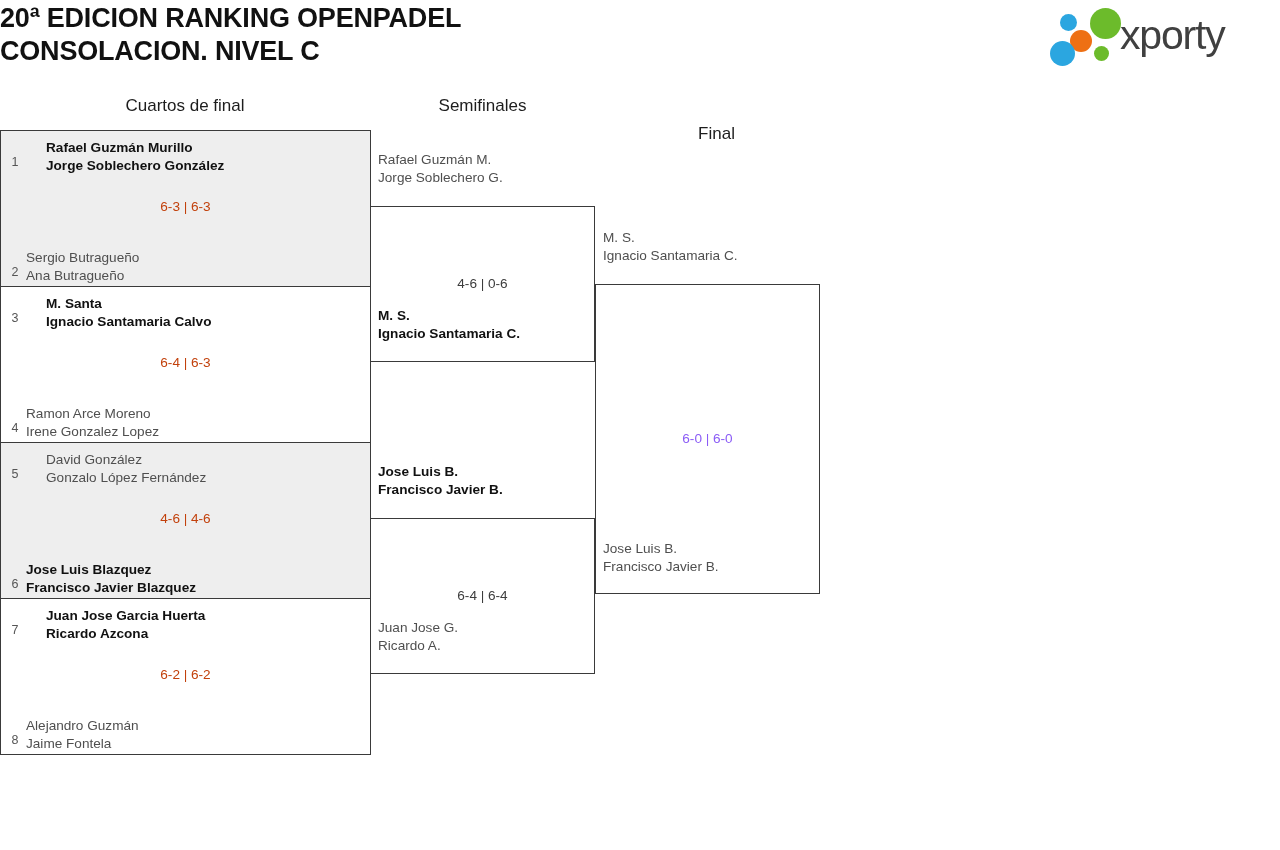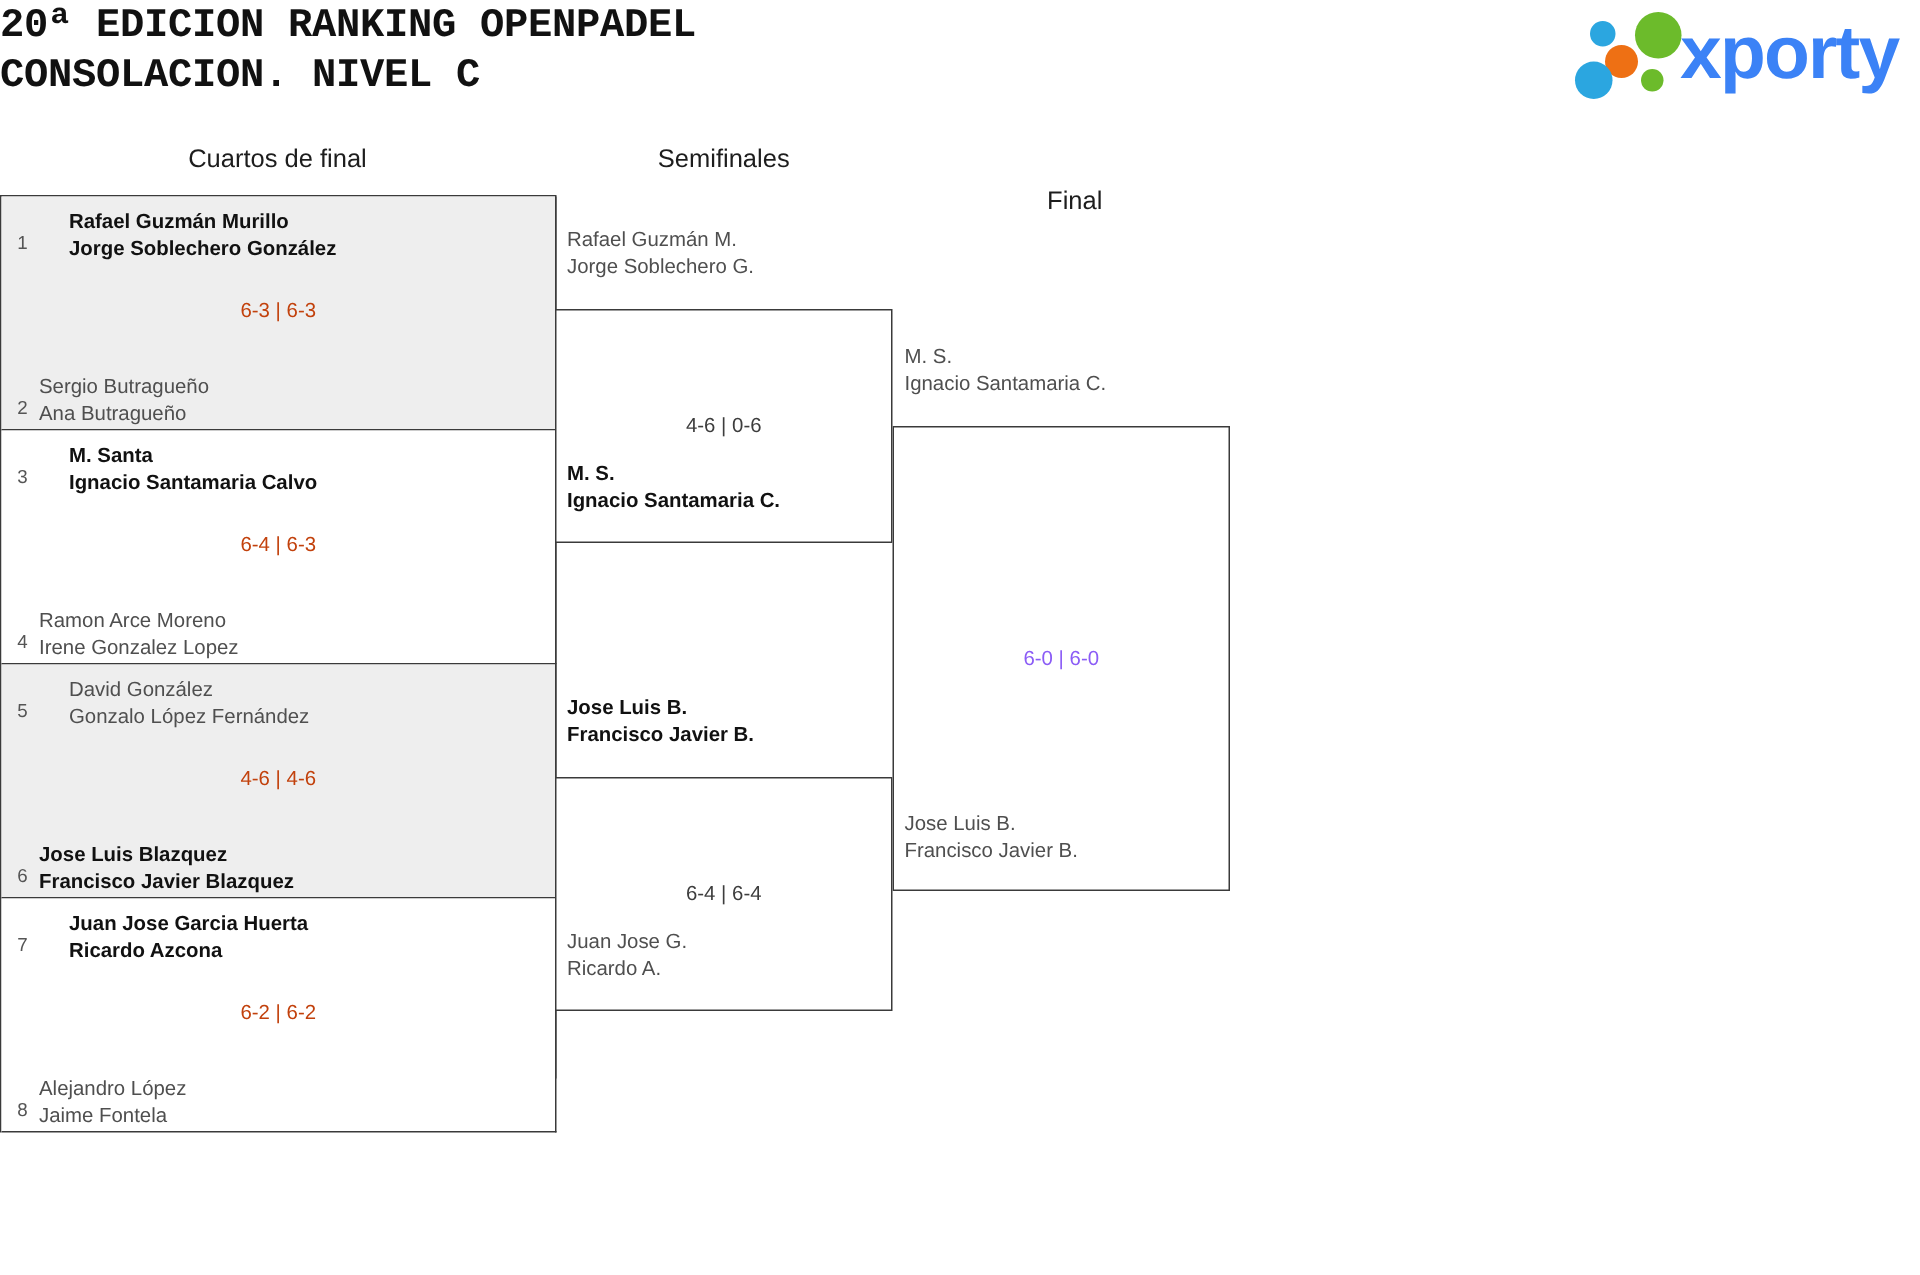--- a/index.html
+++ b/index.html
@@ -24,43 +24,42 @@
   .title {
     position: absolute;
     left: 0px;
     top: 2px;
     width: 900px;
     font-size: 27px;
     font-weight: 700;
     line-height: 1.22;
     letter-spacing: -0.2px;
     color: #111111;
-    font-family: Liberation Mono, monospace;
   }
   .brand-logo {
     position: absolute;
     right: 6px;
     top: 6px;
     width: 232px;
     height: 62px;
   }
   .brand-dots { position: absolute; left: 6px; top: 2px; width: 72px; height: 58px; }
   .dot { position: absolute; border-radius: 50%; }
   .dot-a { width: 17px; height: 17px; left: 12px;  top: 6px;  background: #2ba6e0; }
   .dot-b { width: 22px; height: 22px; left: 22px;  top: 22px; background: #ee7014; }
   .dot-c { width: 31px; height: 31px; left: 42px;  top: 0px;  background: #6cbb2b; }
   .dot-d { width: 25px; height: 25px; left: 2px;   top: 33px; background: #2ba6e0; }
   .dot-e { width: 15px; height: 15px; left: 46px;  top: 38px; background: #6cbb2b; }
   .brand-word {
     position: absolute;
     left: 78px;
     top: -2px;
-    font-size: 50px;
-    font-weight: 700;
-    color: #3b82f6;
+    font-size: 41px;
+    font-weight: 400;
+    color: #404040;
     letter-spacing: -1.2px;
     line-height: 62px;
   }
 
   
   .round-head {
     position: absolute;
     font-size: 17px;
     font-weight: 400;
     color: #1d1d1d;
@@ -280,21 +279,21 @@
 
     <div class="qf-match">
       <span class="seed seed-top">7</span>
       <div class="team team-top win">
         <div>Juan Jose Garcia Huerta</div>
         <div>Ricardo Azcona</div>
       </div>
       <div class="score">6-2 | 6-2</div>
       <span class="seed seed-bot">8</span>
       <div class="team team-bot">
-        <div>Alejandro López</div>
+        <div>Alejandro Guzmán</div>
         <div>Jaime Fontela</div>
       </div>
     </div>
 
   </div>
 
   <div class="sf-connector sfc-1"></div>
   <div class="sf-connector sfc-2"></div>
   <div class="sf-connector sfc-3"></div>
 

